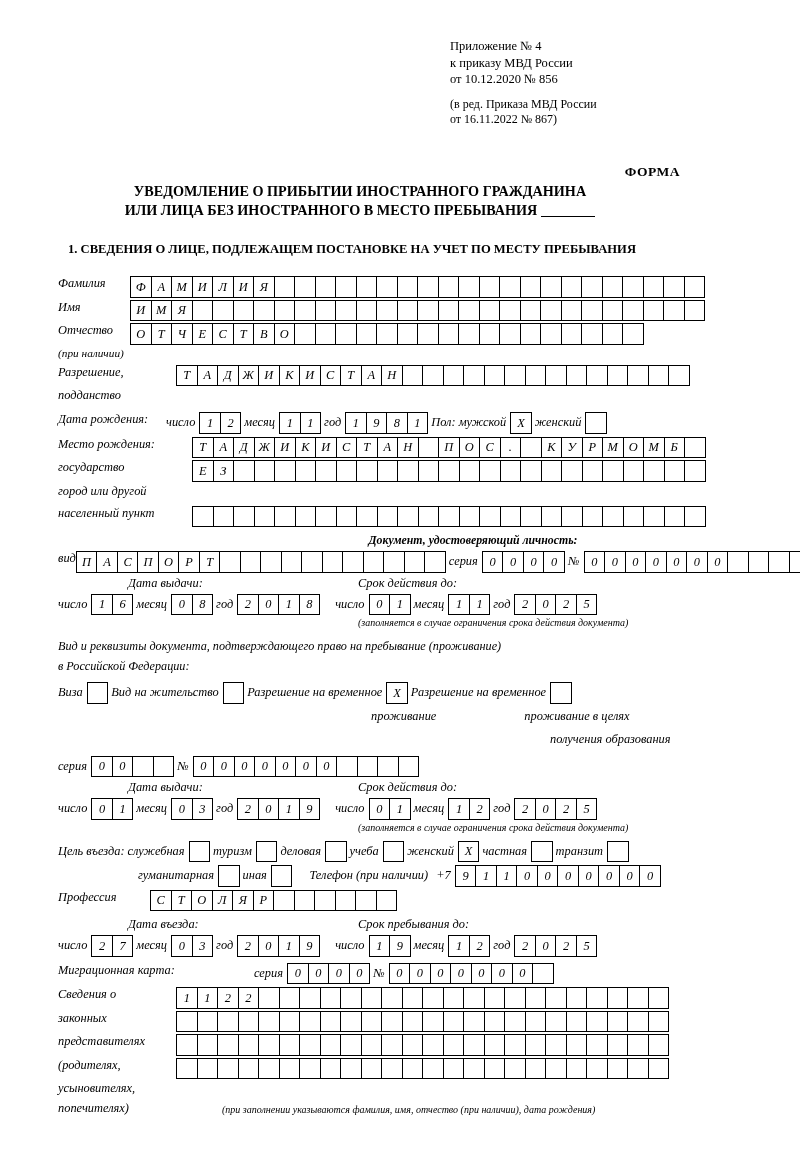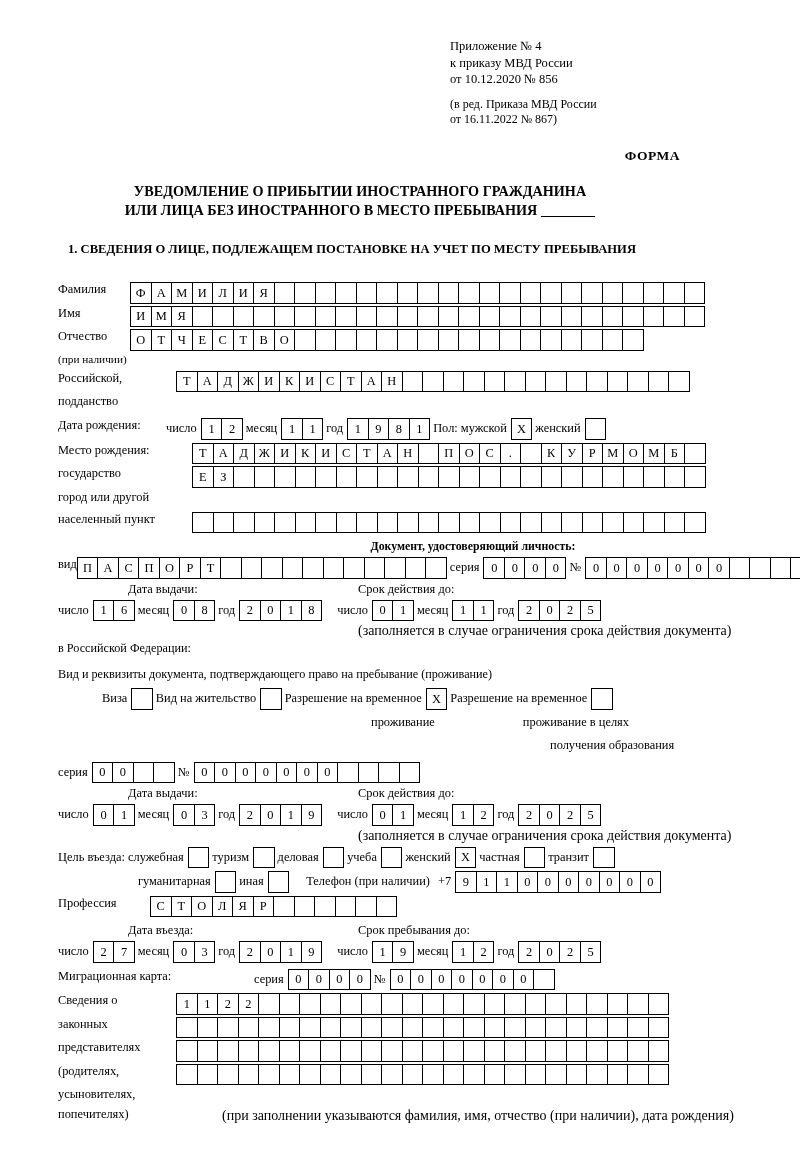--- a/index.html
+++ b/index.html
@@ -10,43 +10,43 @@
     position:relative;
     overflow:hidden;
   }
   .page{position:relative;width:720px;height:1163px;padding:0;box-sizing:border-box;}
 
   .hdr{position:absolute;right:40px;top:38px;width:230px;font-size:12.5px;line-height:1.32;text-align:left;}
   .hdr .l{display:block;white-space:nowrap;}
   .hdr .sm{font-size:12px;}
   .hdr .gap{height:9px;}
 
-  .forma{position:absolute;right:40px;top:148px;font-weight:bold;font-size:13.5px;letter-spacing:.5px;}
+  .forma{position:absolute;right:40px;top:164px;font-weight:bold;font-size:13.5px;letter-spacing:.5px;}
 
   .title{position:absolute;left:0;right:0;top:182px;text-align:center;font-weight:bold;font-size:14.2px;line-height:1.35;}
   .title .u{display:inline-block;border-bottom:1px solid #000;width:54px;height:13px;vertical-align:-2px;margin-left:4px;}
 
   .section1{position:absolute;left:0;right:16px;top:242px;text-align:center;font-weight:bold;font-size:12.6px;}
 
-  .form{position:absolute;left:58px;top:282px;width:700px;font-size:12.4px;}
+  .form{position:absolute;left:58px;top:276px;width:700px;font-size:12.4px;font-style:italic;}
 
   .row{display:flex;align-items:flex-start;margin-bottom:2px;min-height:20px;}
   .lbl{white-space:nowrap;}
   .lbl.w1{width:72px;}
   .lbl.w2{width:118px;}
   .cells{display:flex;}
   .cell{
     width:21.5px;height:21.5px;border:1px solid #000;margin-right:-1px;
     display:flex;align-items:center;justify-content:center;
     font-size:12.4px;line-height:1;box-sizing:border-box;font-family:"Liberation Serif", serif;
   }
   .gap8{width:12px;}
   .txt{white-space:nowrap;padding:0 4px;line-height:21px;}
   .small{font-size:11.3px;}
-  .note{font-size:14px;}
+  .note{font-size:10px;}
   .sub{font-size:12.2px;}
   .mt6{margin-top:6px;}
   .mt3{margin-top:3px;}
 
   .center-head{text-align:center;font-weight:bold;font-size:11.8px;}
 </style>
 </head>
 <body>
 
 <div class="page">
@@ -167,21 +167,21 @@
           <div class="cell"></div>
           <div class="cell"></div>
           <div class="cell"></div>
         </div>
     </div>
     <div class="row" style="min-height:16px;">
       <div class="lbl w1 small">(при наличии)</div>
     </div>
 
     <div class="row">
-      <div class="lbl w2">Российской,</div>
+      <div class="lbl w2">Разрешение,</div>
       <div class="cells" id="cells-citizenship">
           <div class="cell">Т</div>
           <div class="cell">А</div>
           <div class="cell">Д</div>
           <div class="cell">Ж</div>
           <div class="cell">И</div>
           <div class="cell">К</div>
           <div class="cell">И</div>
           <div class="cell">С</div>
           <div class="cell">Т</div>
@@ -419,29 +419,29 @@
           <div class="cell">2</div>
           <div class="cell">5</div>
         </div>
     </div>
 
     <div class="row" style="min-height:16px;">
       <div style="width:300px;"></div>
       <div class="note">(заполняется в случае ограничения срока действия документа)</div>
     </div>
 
+    <div class="row mt6" style="min-height:18px;">
+      <div class="sub">Вид и реквизиты документа, подтверждающего право на пребывание (проживание)</div>
+    </div>
     <div class="row" style="min-height:20px;">
       <div class="sub">в Российской Федерации:</div>
     </div>
-    <div class="row mt6" style="min-height:18px;">
-      <div class="sub">Вид и реквизиты документа, подтверждающего право на пребывание (проживание)</div>
-    </div>
 
     <div class="row mt3">
-      <div class="txt" style="padding-left:0;margin-left:44px;">Виза</div>
+      <div class="txt" style="padding-left:0;">Виза</div>
       <div class="cells" id="cells-visa">
           <div class="cell"></div>
         </div>
       <div class="txt">Вид на жительство</div>
       <div class="cells" id="cells-residence">
           <div class="cell"></div>
         </div>
       <div class="txt">Разрешение на временное</div>
       <div class="cells" id="cells-temp-res">
           <div class="cell">X</div>

